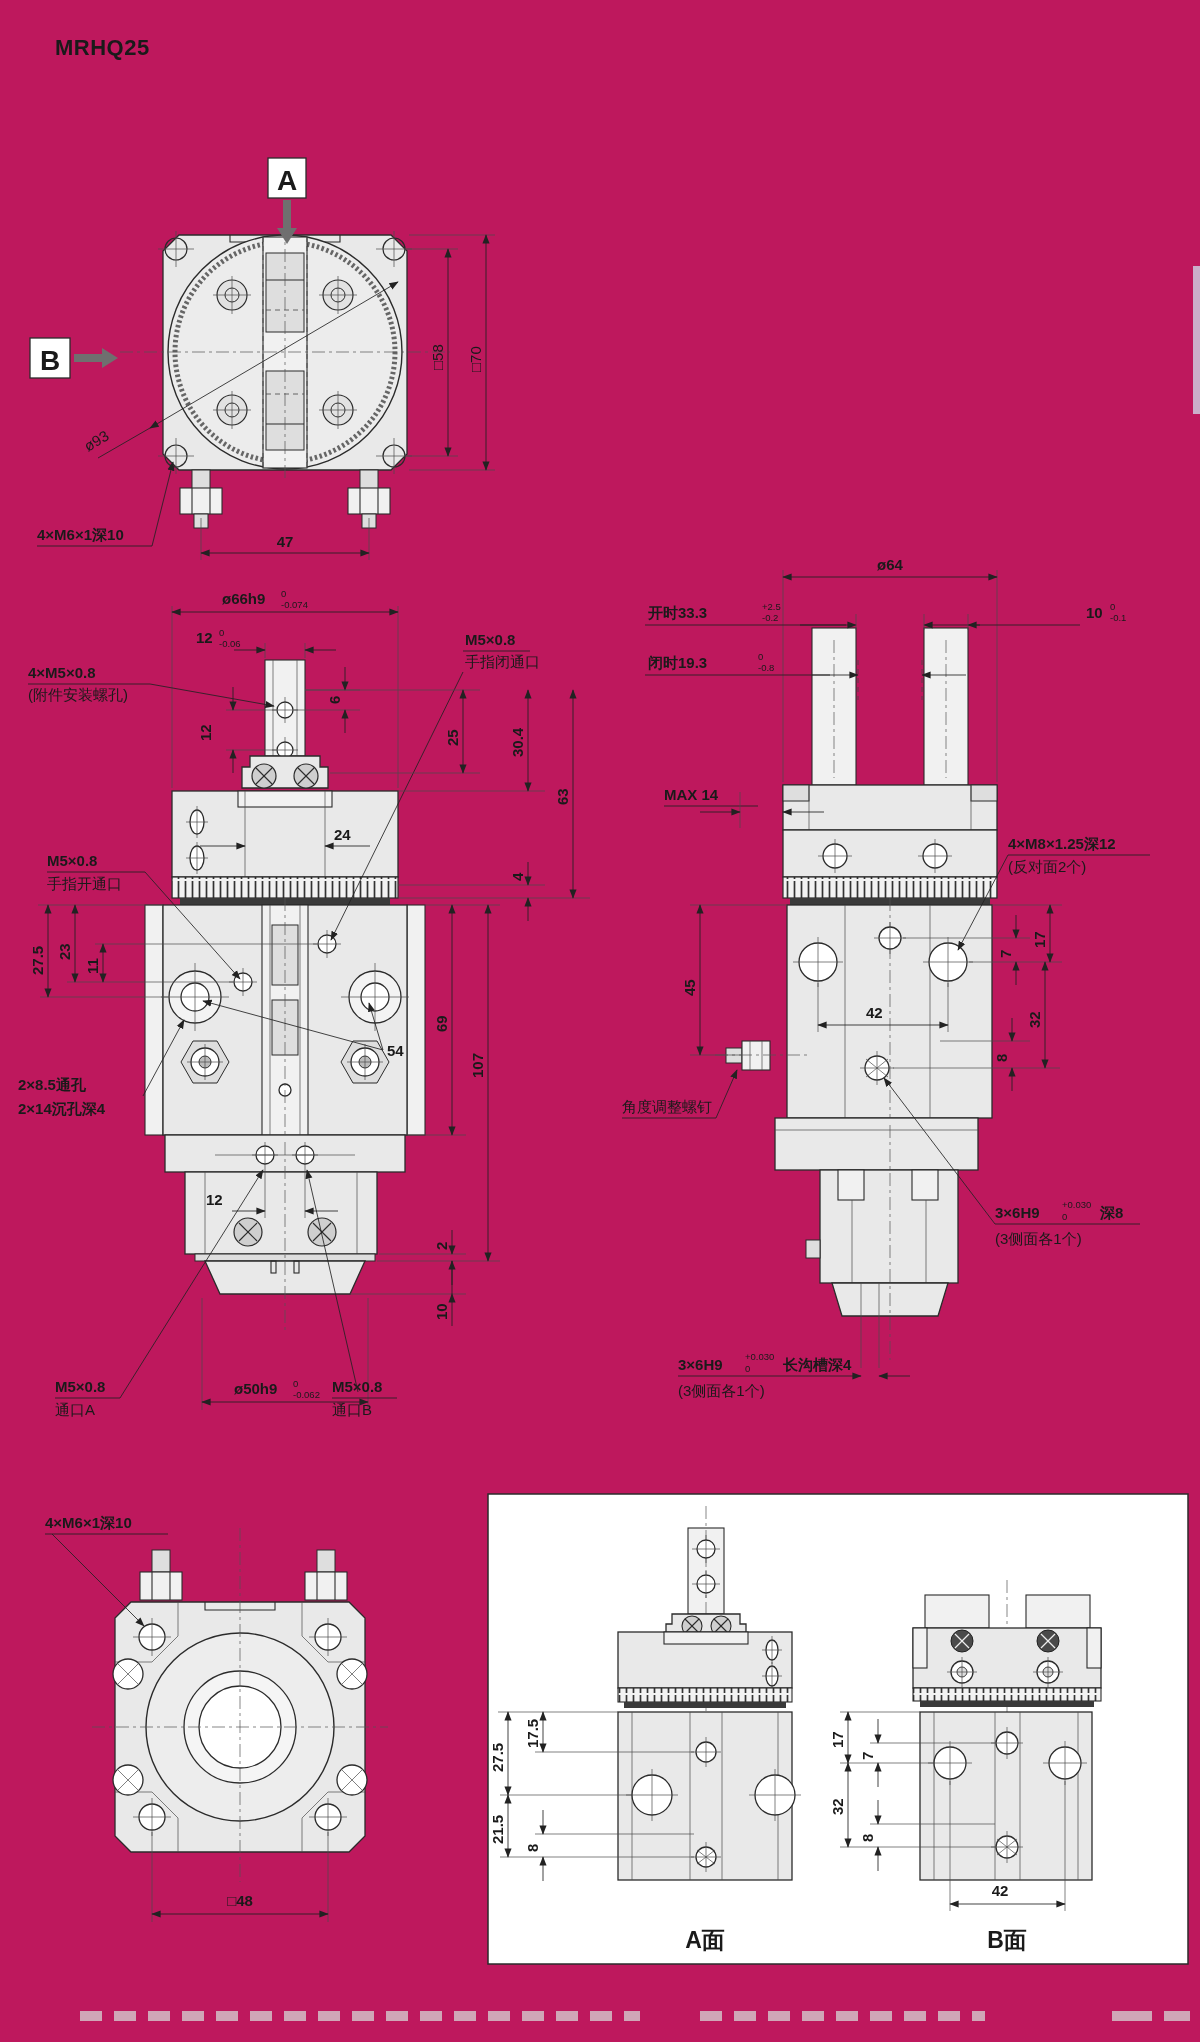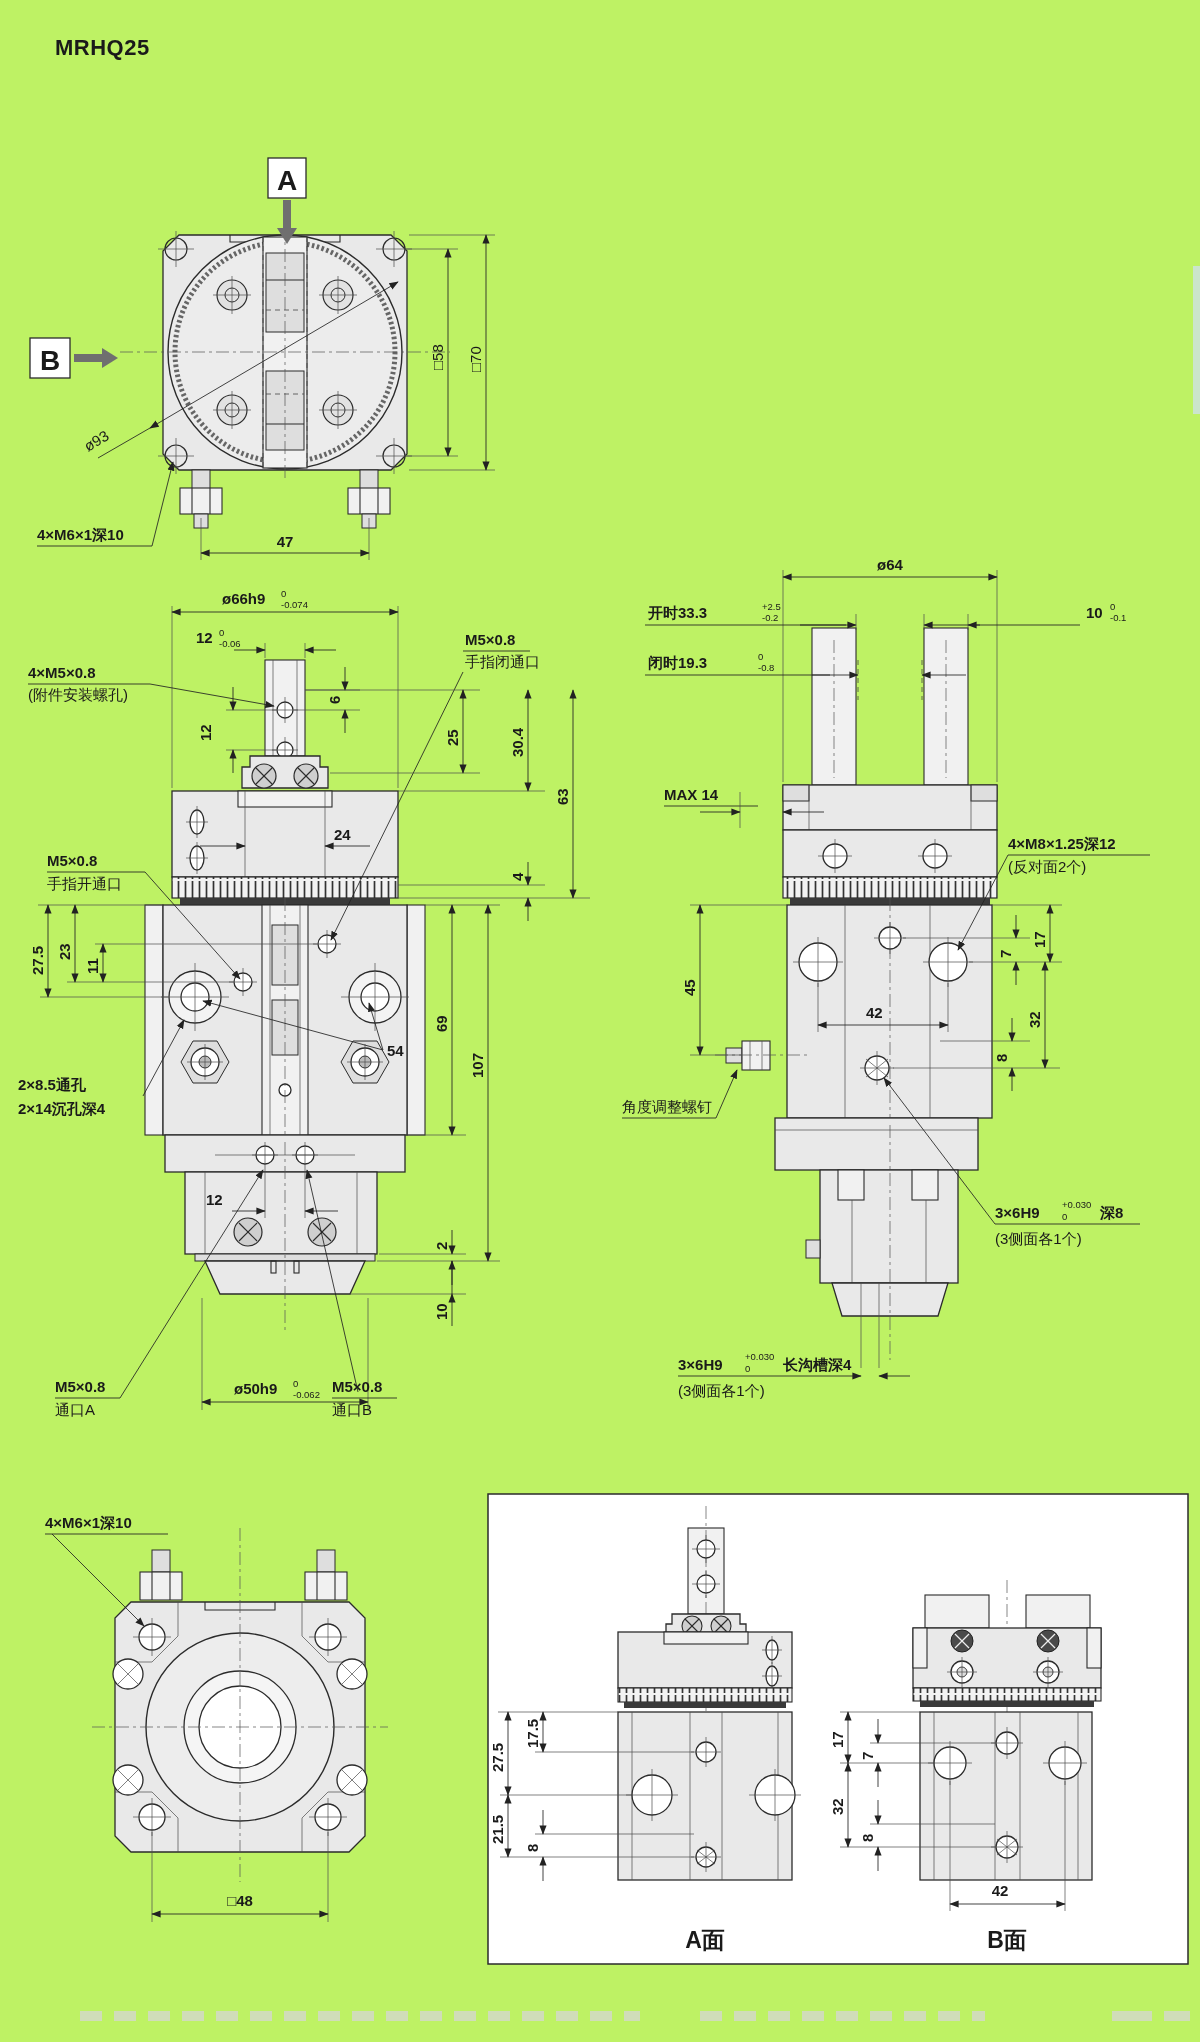--- a/index.html
+++ b/index.html
@@ -1,16 +1,16 @@
 <!DOCTYPE html>
 <html><head>
 <meta charset="utf-8">
 <style>
   html,body{margin:0;padding:0;background:#ffffff;}
-  .page{width:1200px;height:2042px;position:relative;background:#bef264;
+  .page{width:1200px;height:2042px;position:relative;background:#be185d;
         font-family:"Liberation Sans","DejaVu Sans",sans-serif;}
   svg{display:block}
   svg text{fill:#1a1a1a;font-family:"Liberation Sans","DejaVu Sans",sans-serif;}
   .ttl{font-size:22px;font-weight:bold;letter-spacing:.5px}
   .t{font-size:15px}
   .tb{font-size:15px;font-weight:bold}
   .tol{font-size:9.5px}
   .mark{font-size:28px;font-weight:bold}
   .face{font-size:23px;font-weight:bold}
   .body{fill:#e9e9e9;stroke:#2b2b2b;stroke-width:1.3}

